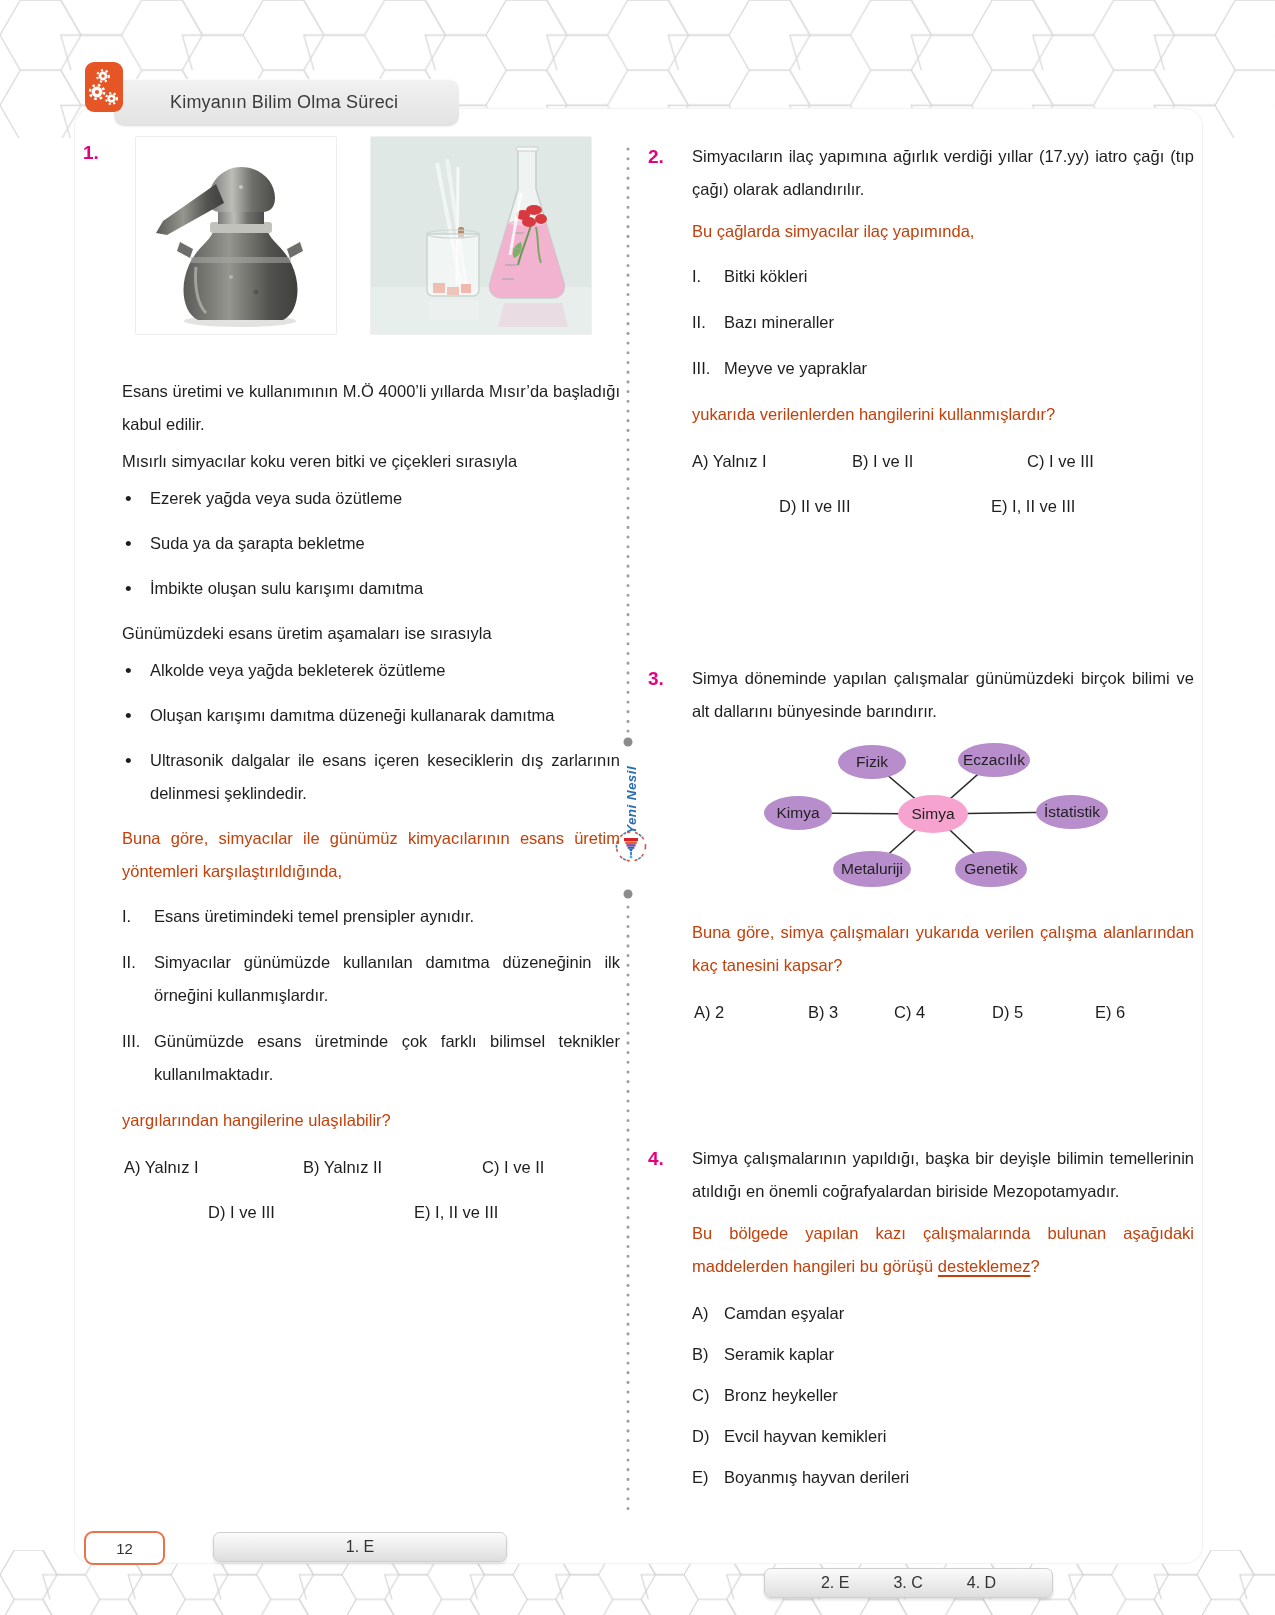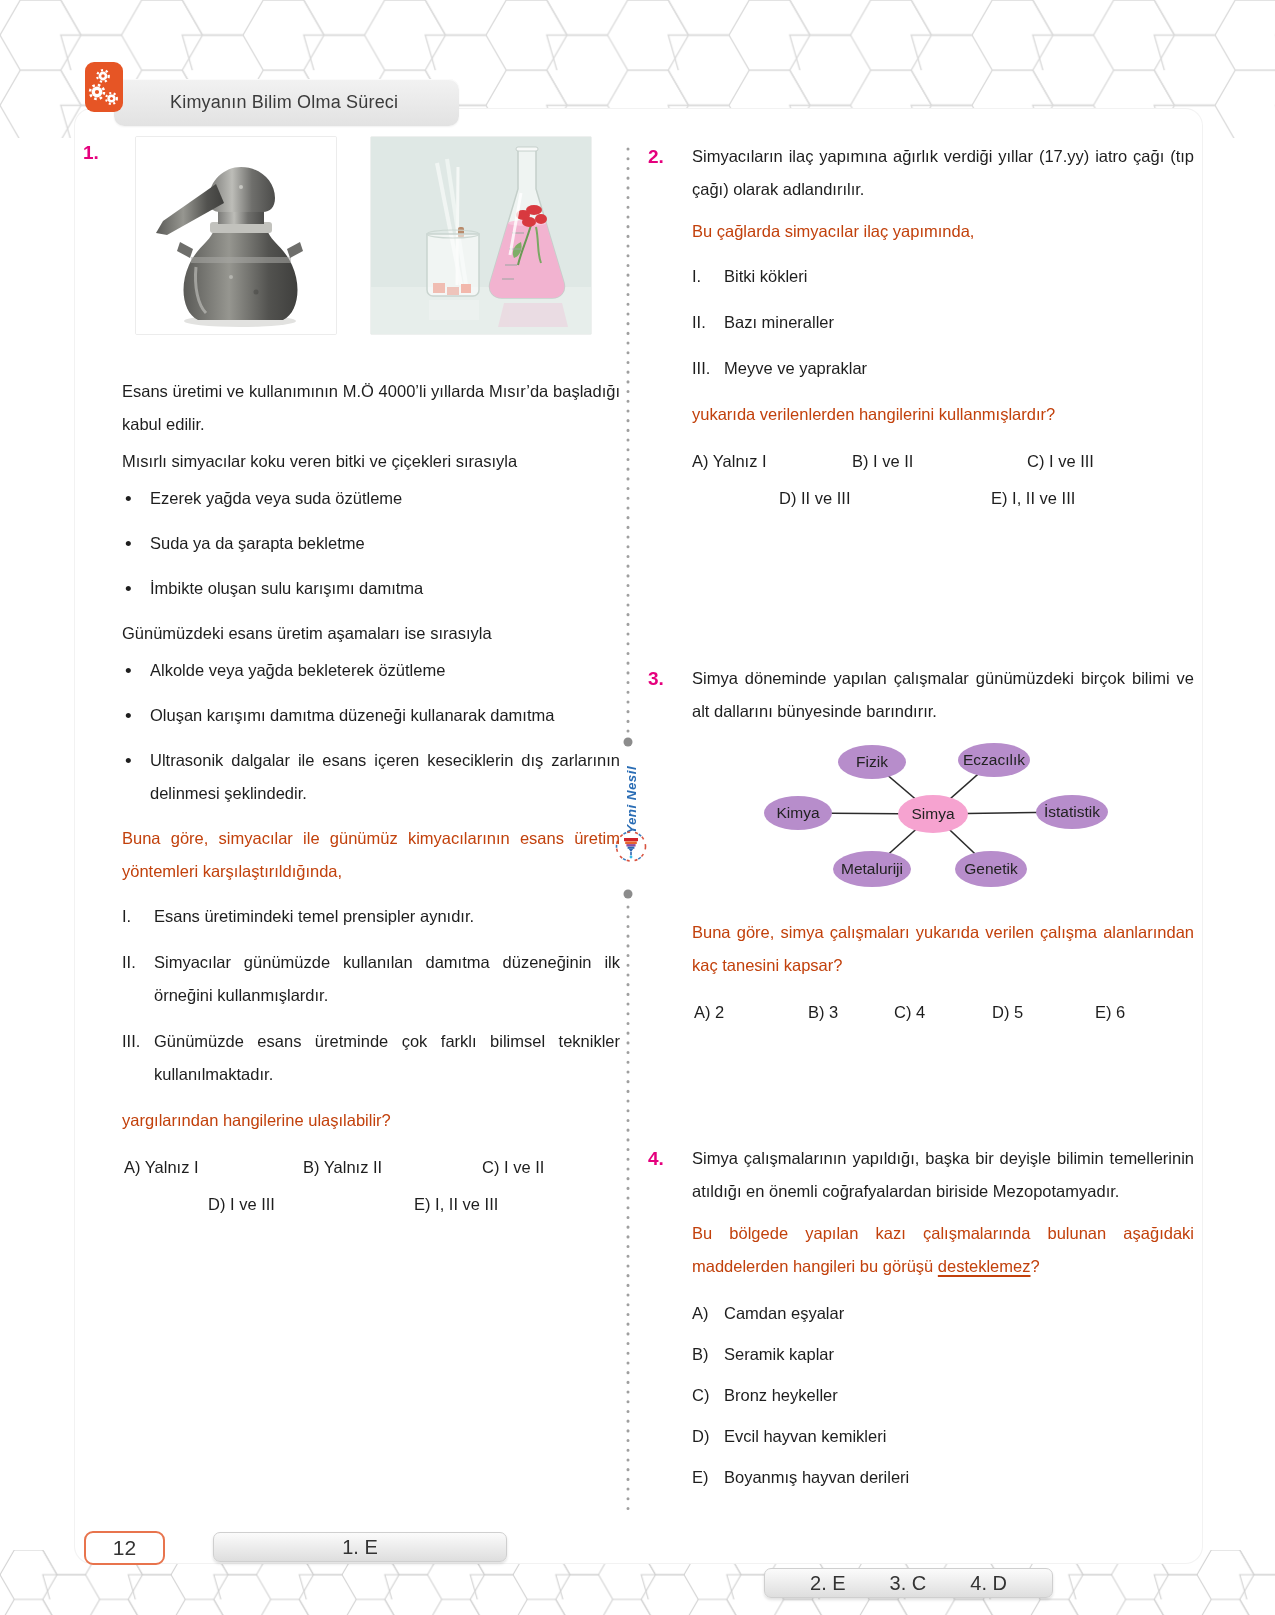--- a/index.html
+++ b/index.html
@@ -25,21 +25,21 @@
   .stem{font-weight:normal;color:#c2410c;margin:9px 0 12px 0 !important;}
   ul.bullets{list-style:none;margin:4px 0 0 0;padding:0;}
   ul.bullets li{position:relative;padding-left:28px;margin-bottom:12px;text-align:justify;}
   ul.bullets li::before{content:"•";position:absolute;left:3px;top:0;font-size:19px;}
   ol.romans{list-style:none;margin:2px 0 0 0;padding:0;}
   ol.romans li{position:relative;padding-left:32px;margin-bottom:13px;text-align:justify;}
   ol.romans .rn{position:absolute;left:0;top:0;}
   .oprow{position:relative;height:33px;text-align:right;}
   .oprow span{position:absolute;top:0;white-space:nowrap;}
   .row1{margin-top:14px;}
-  .row2{margin-top:4px;}
+  .row2{margin-top:12px;}
   .u{text-decoration:underline;text-underline-offset:3px;text-decoration-thickness:2px;}
   
   .photos{position:relative;height:197px;margin-bottom:42px;}
   .fig{position:absolute;top:0;border-radius:2px;}
   .fig.left{left:13px;border:1px solid #ececec;background:#fff;}
   .fig.right{left:248px;border:1px solid #eef0ef;background:#dfe8e5;}
   
   ul.letopts{list-style:none;margin:14px 0 0 0;padding:0;}
   ul.letopts li{position:relative;padding-left:32px;margin-bottom:8px;}
   ul.letopts .lt{position:absolute;left:0;top:0;}
@@ -47,24 +47,24 @@
   .diagram{margin:8px 0 4px 64px;}
   
   .divider{position:absolute;left:622px;top:145px;}
   .brand-text{position:absolute;left:624px;top:770px;height:64px;writing-mode:vertical-rl;
         transform:rotate(180deg);font-size:13.5px;font-weight:bold;font-style:italic;
         color:#2a6db5;letter-spacing:.4px;white-space:nowrap;}
   .badge{position:absolute;left:613px;top:829px;}
   
   .page-box{position:absolute;left:84px;top:1531px;width:77px;height:30px;background:#fff;
         border:2px solid #e8744d;border-radius:9px;display:flex;align-items:center;justify-content:center;
-        font-size:21px;color:#333;}
+        font-size:15px;color:#333;}
   .ansbar{position:absolute;top:1532px;height:28px;border-radius:7px;border:1px solid #cfcfcf;
         background:linear-gradient(#fbfbfb,#dedede);box-shadow:0 2px 3px rgba(0,0,0,.12);
-        display:flex;align-items:center;justify-content:center;font-size:20px;color:#333;}
+        display:flex;align-items:center;justify-content:center;font-size:16px;color:#333;}
   .ansbar.one{left:213px;width:292px;}
   .ansbar.three{left:764px;width:287px;gap:44px;margin-top:36px;}
 </style>
 </head>
 <body>
 
 <div class="page">
 
   <svg class="hex" style="top:0" width="1275" height="138">
     <defs>

